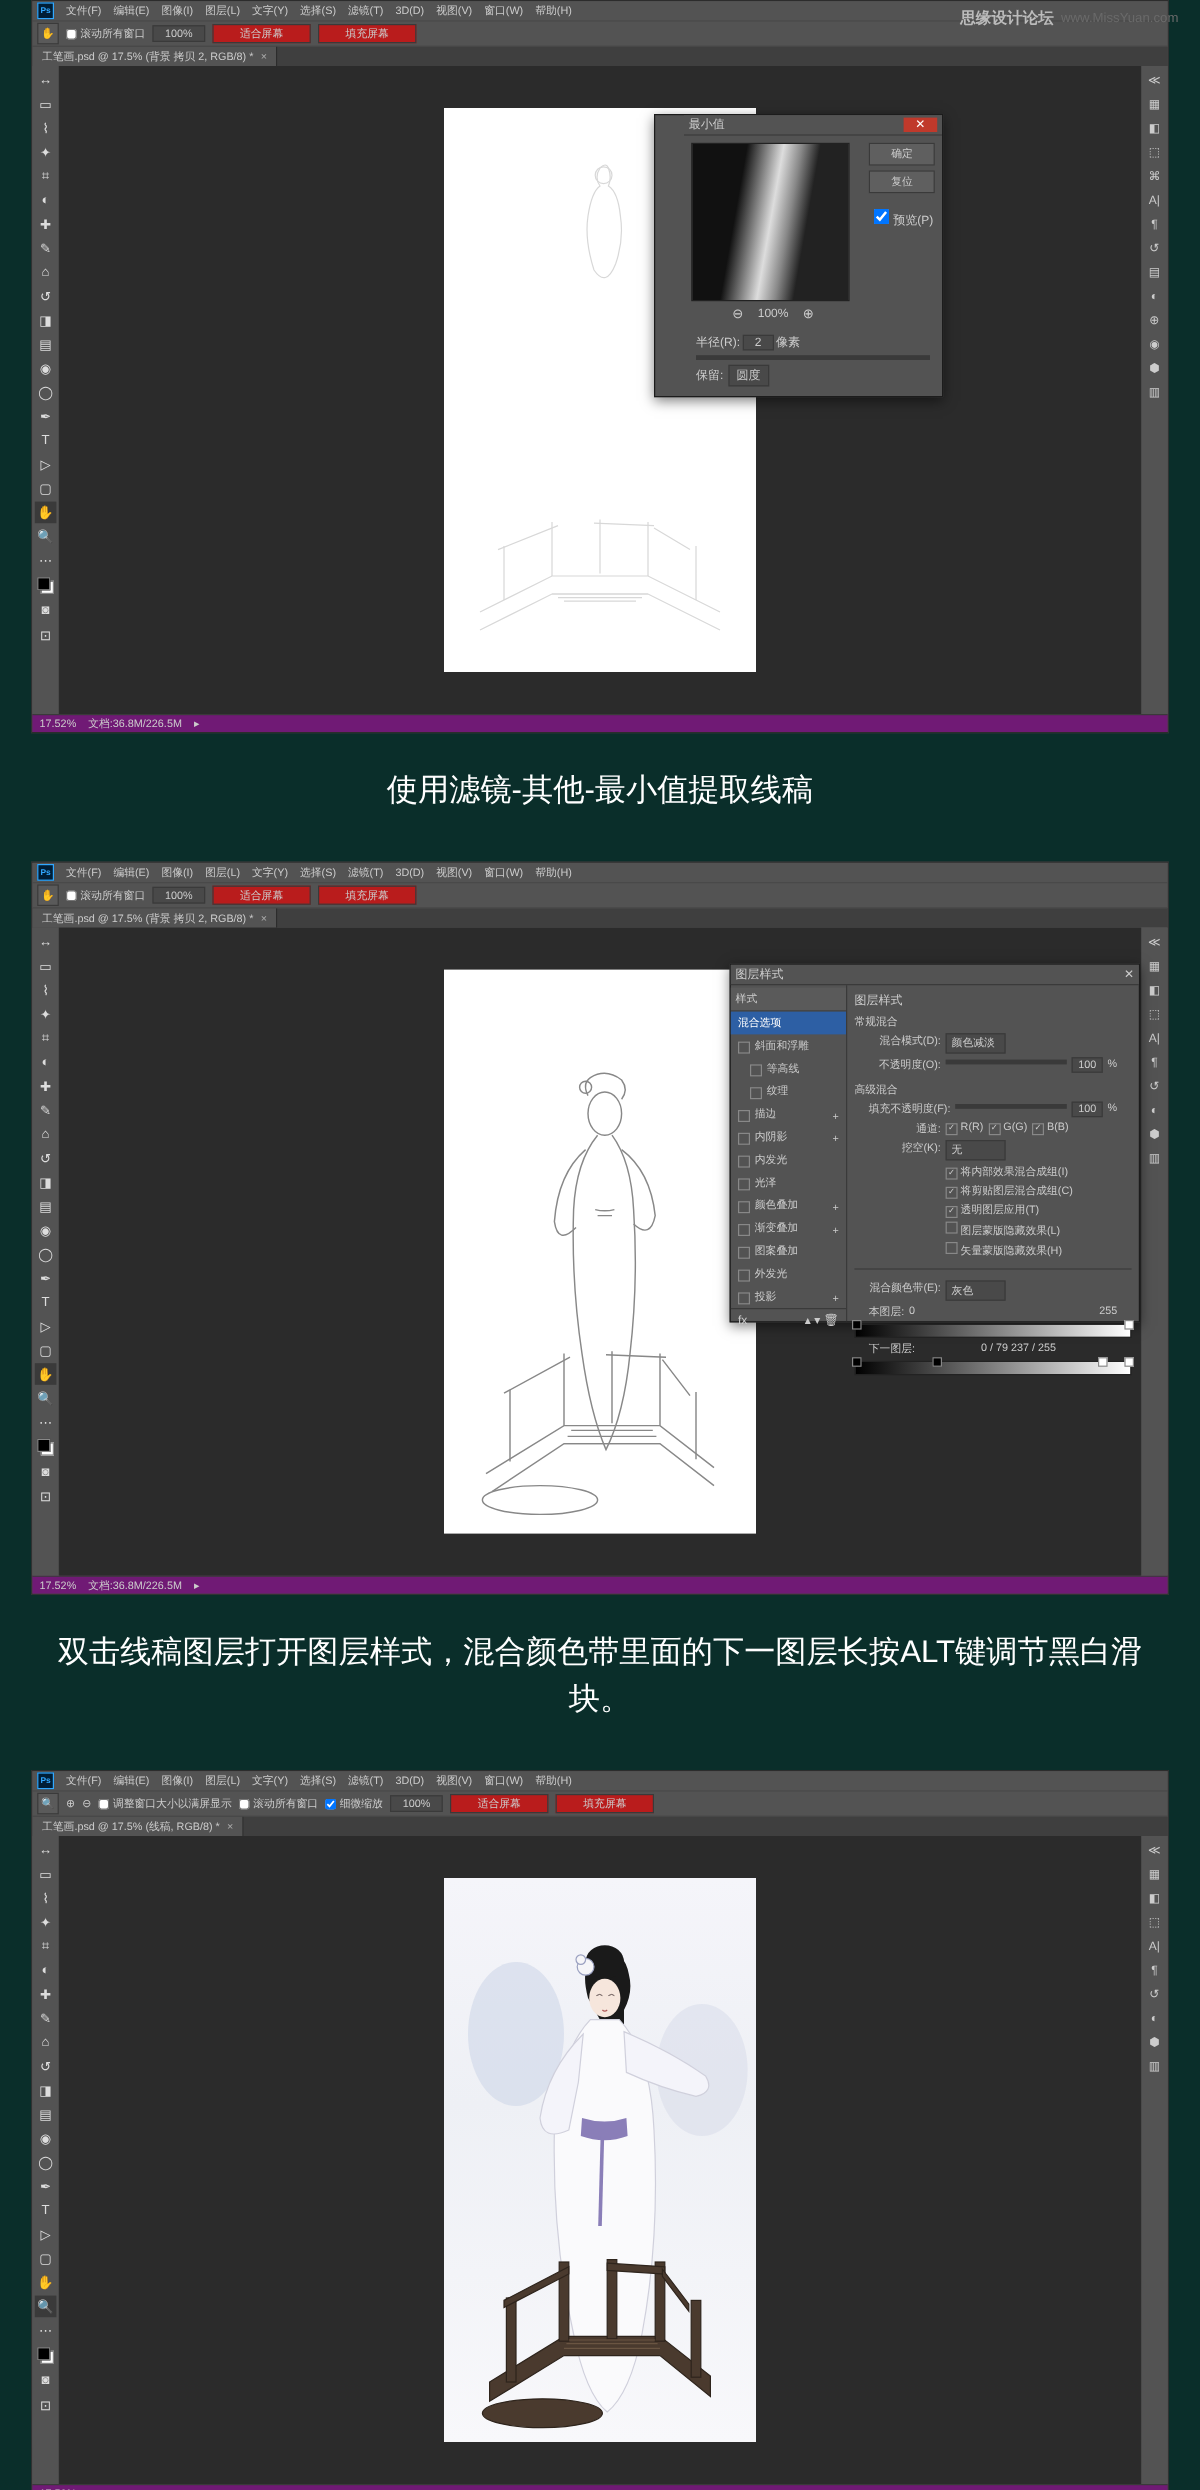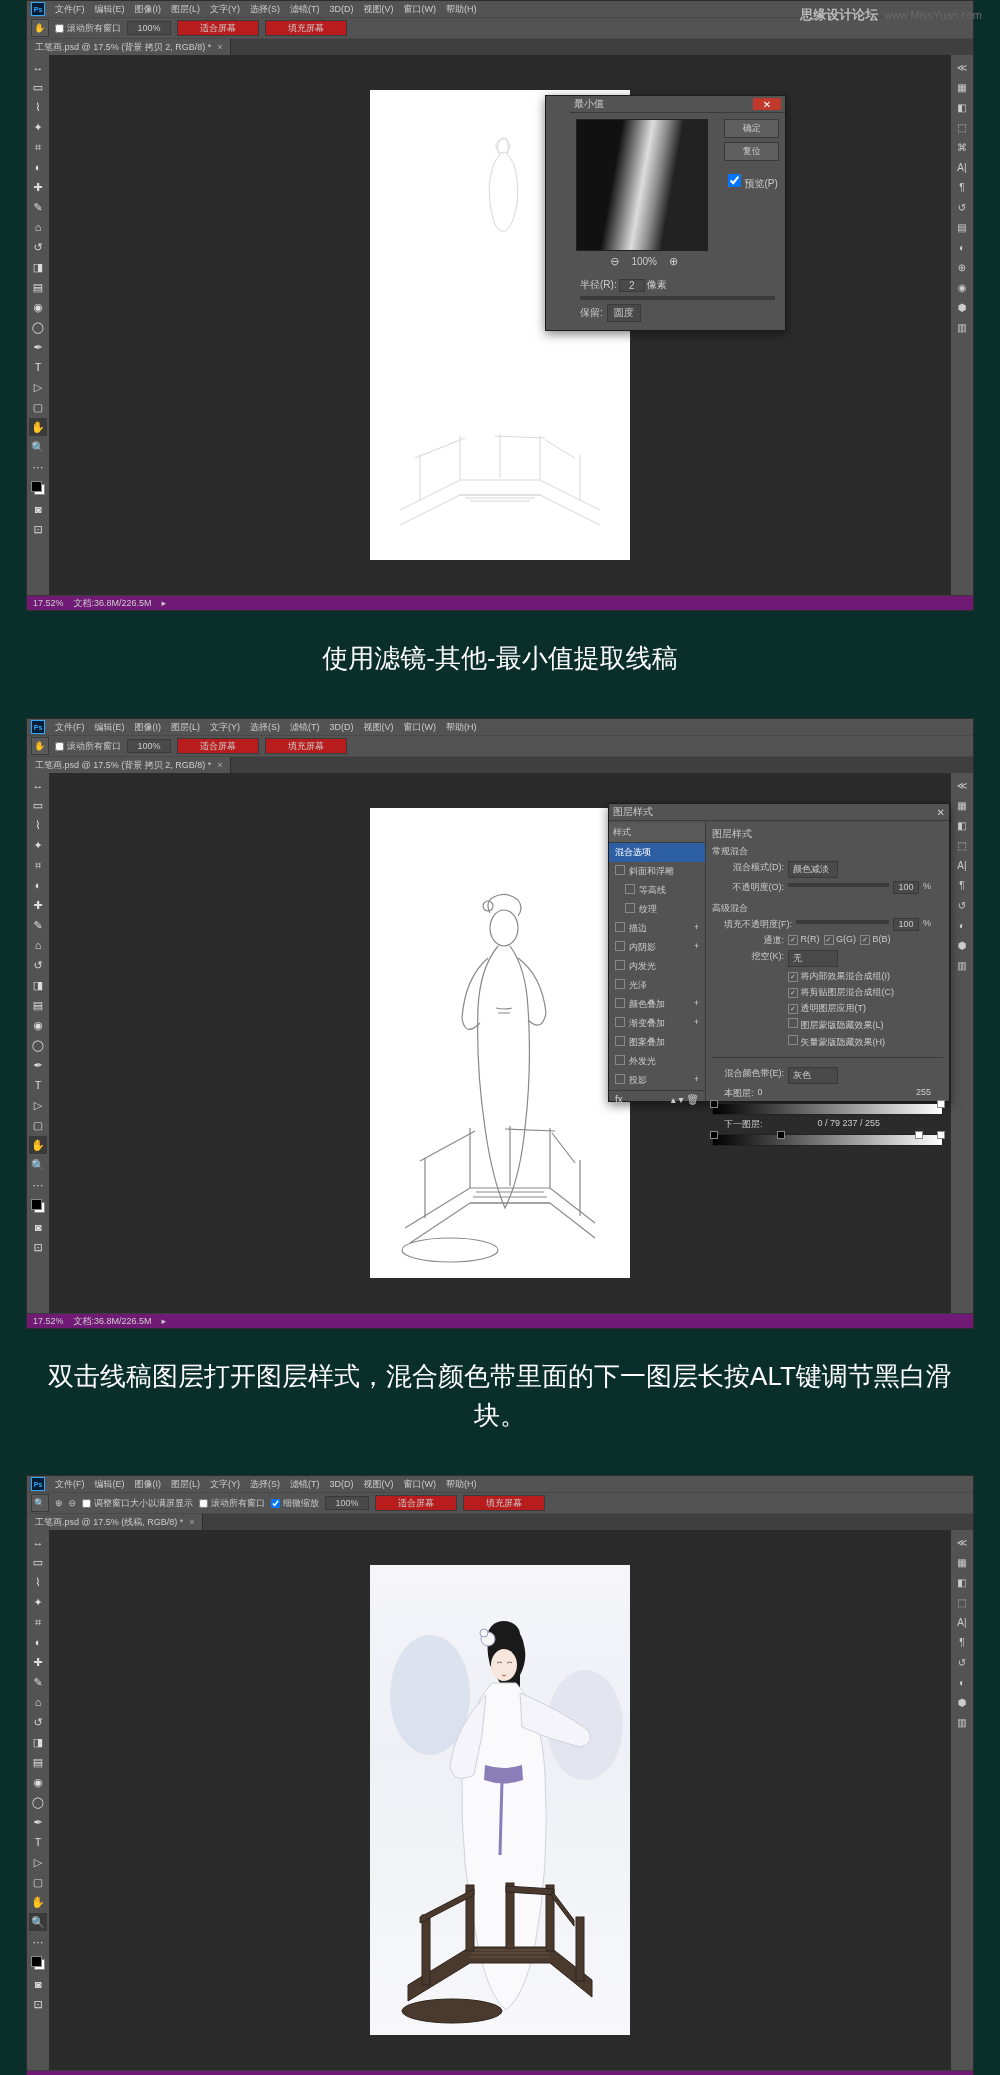--- a/index.html
+++ b/index.html
@@ -242,21 +242,21 @@
     width: 340px;
   }
   .dialog-ls .ls-body{
     display:flex;height:280px;
   }
   .dialog-ls .ls-left{
     width:96px;border-right:1px solid #3a3a3a;padding:2px 0;
   }
   .ls-left-head{background:#5a5a5a;padding:3px 4px;font-size:9px;border-bottom:1px solid #3a3a3a;}
   .ls-left .ls-item{
-    padding:3px 6px;display:flex;align-items:flex-start;gap:4px;font-size:9px;
+    padding:3px 6px;display:flex;align-items:flex-end;gap:4px;font-size:9px;
   }
   .ls-left .ls-item.sel{background:#2d5fa4;color:#fff;}
   .mini-cb{width:8px;height:8px;border:1px solid #888;display:inline-block;flex-shrink:0;}
   .mini-cb.on::after{content:"✓";font-size:7px;display:block;line-height:7px;text-align:center;}
   .dialog-ls .ls-center{
     flex:1;padding:6px;font-size:9px;
   }
   .ls-center h4{margin:0 0 4px;font-size:10px;font-weight:normal;}
   .ls-row{display:flex;gap:4px;margin:3px 12px;}
   .ls-row .lbl{min-width:60px;text-align:right;}

